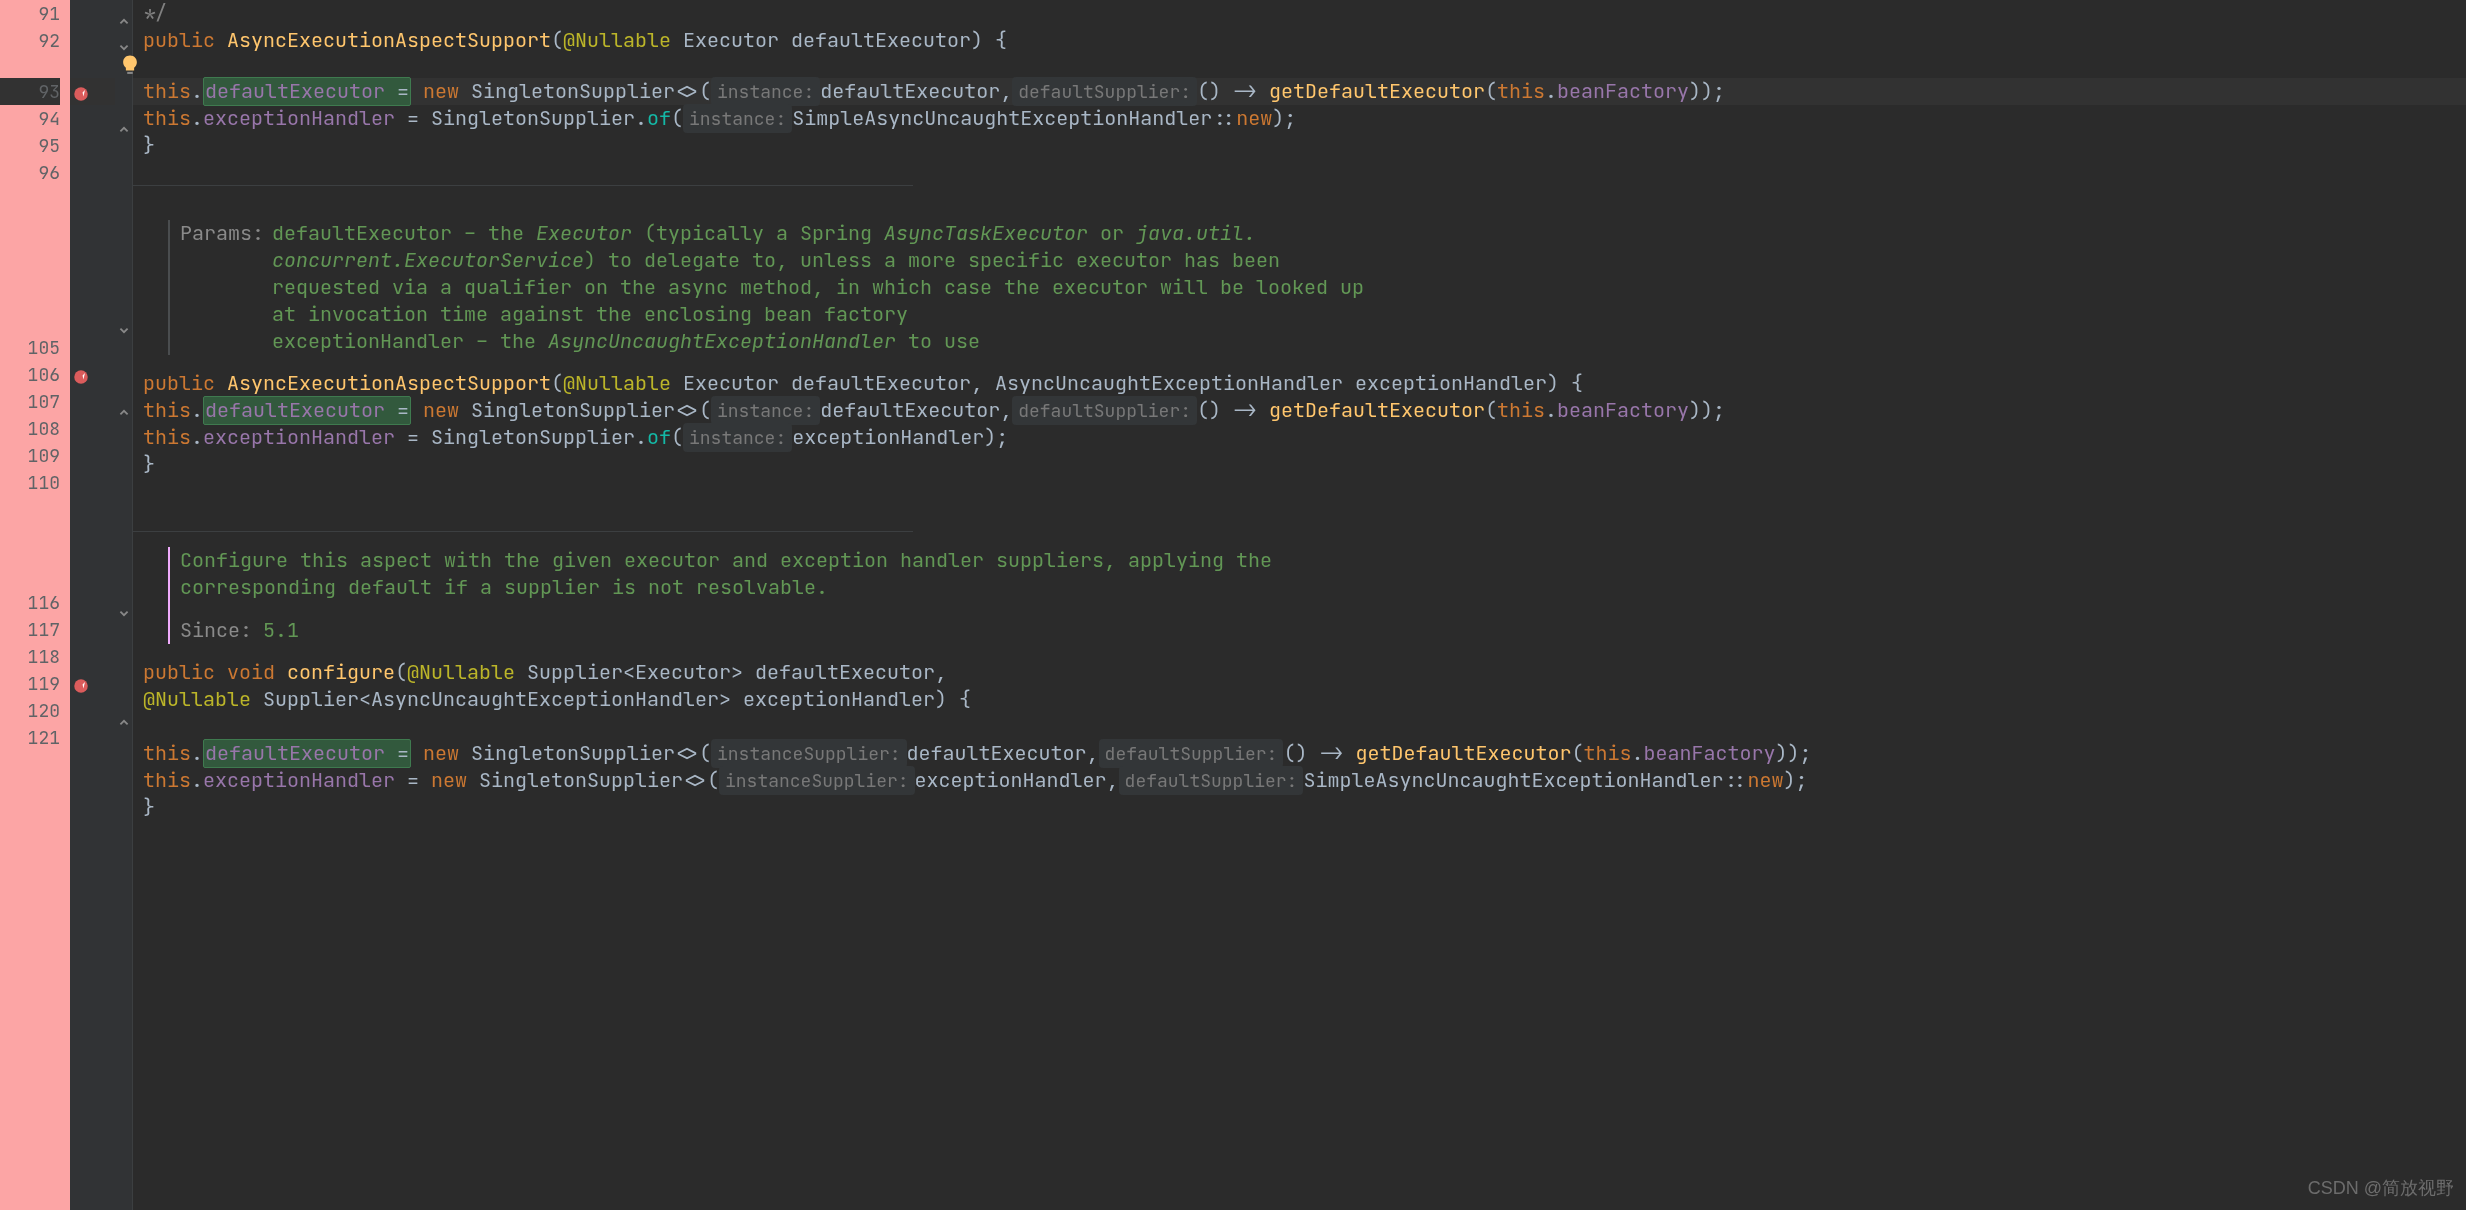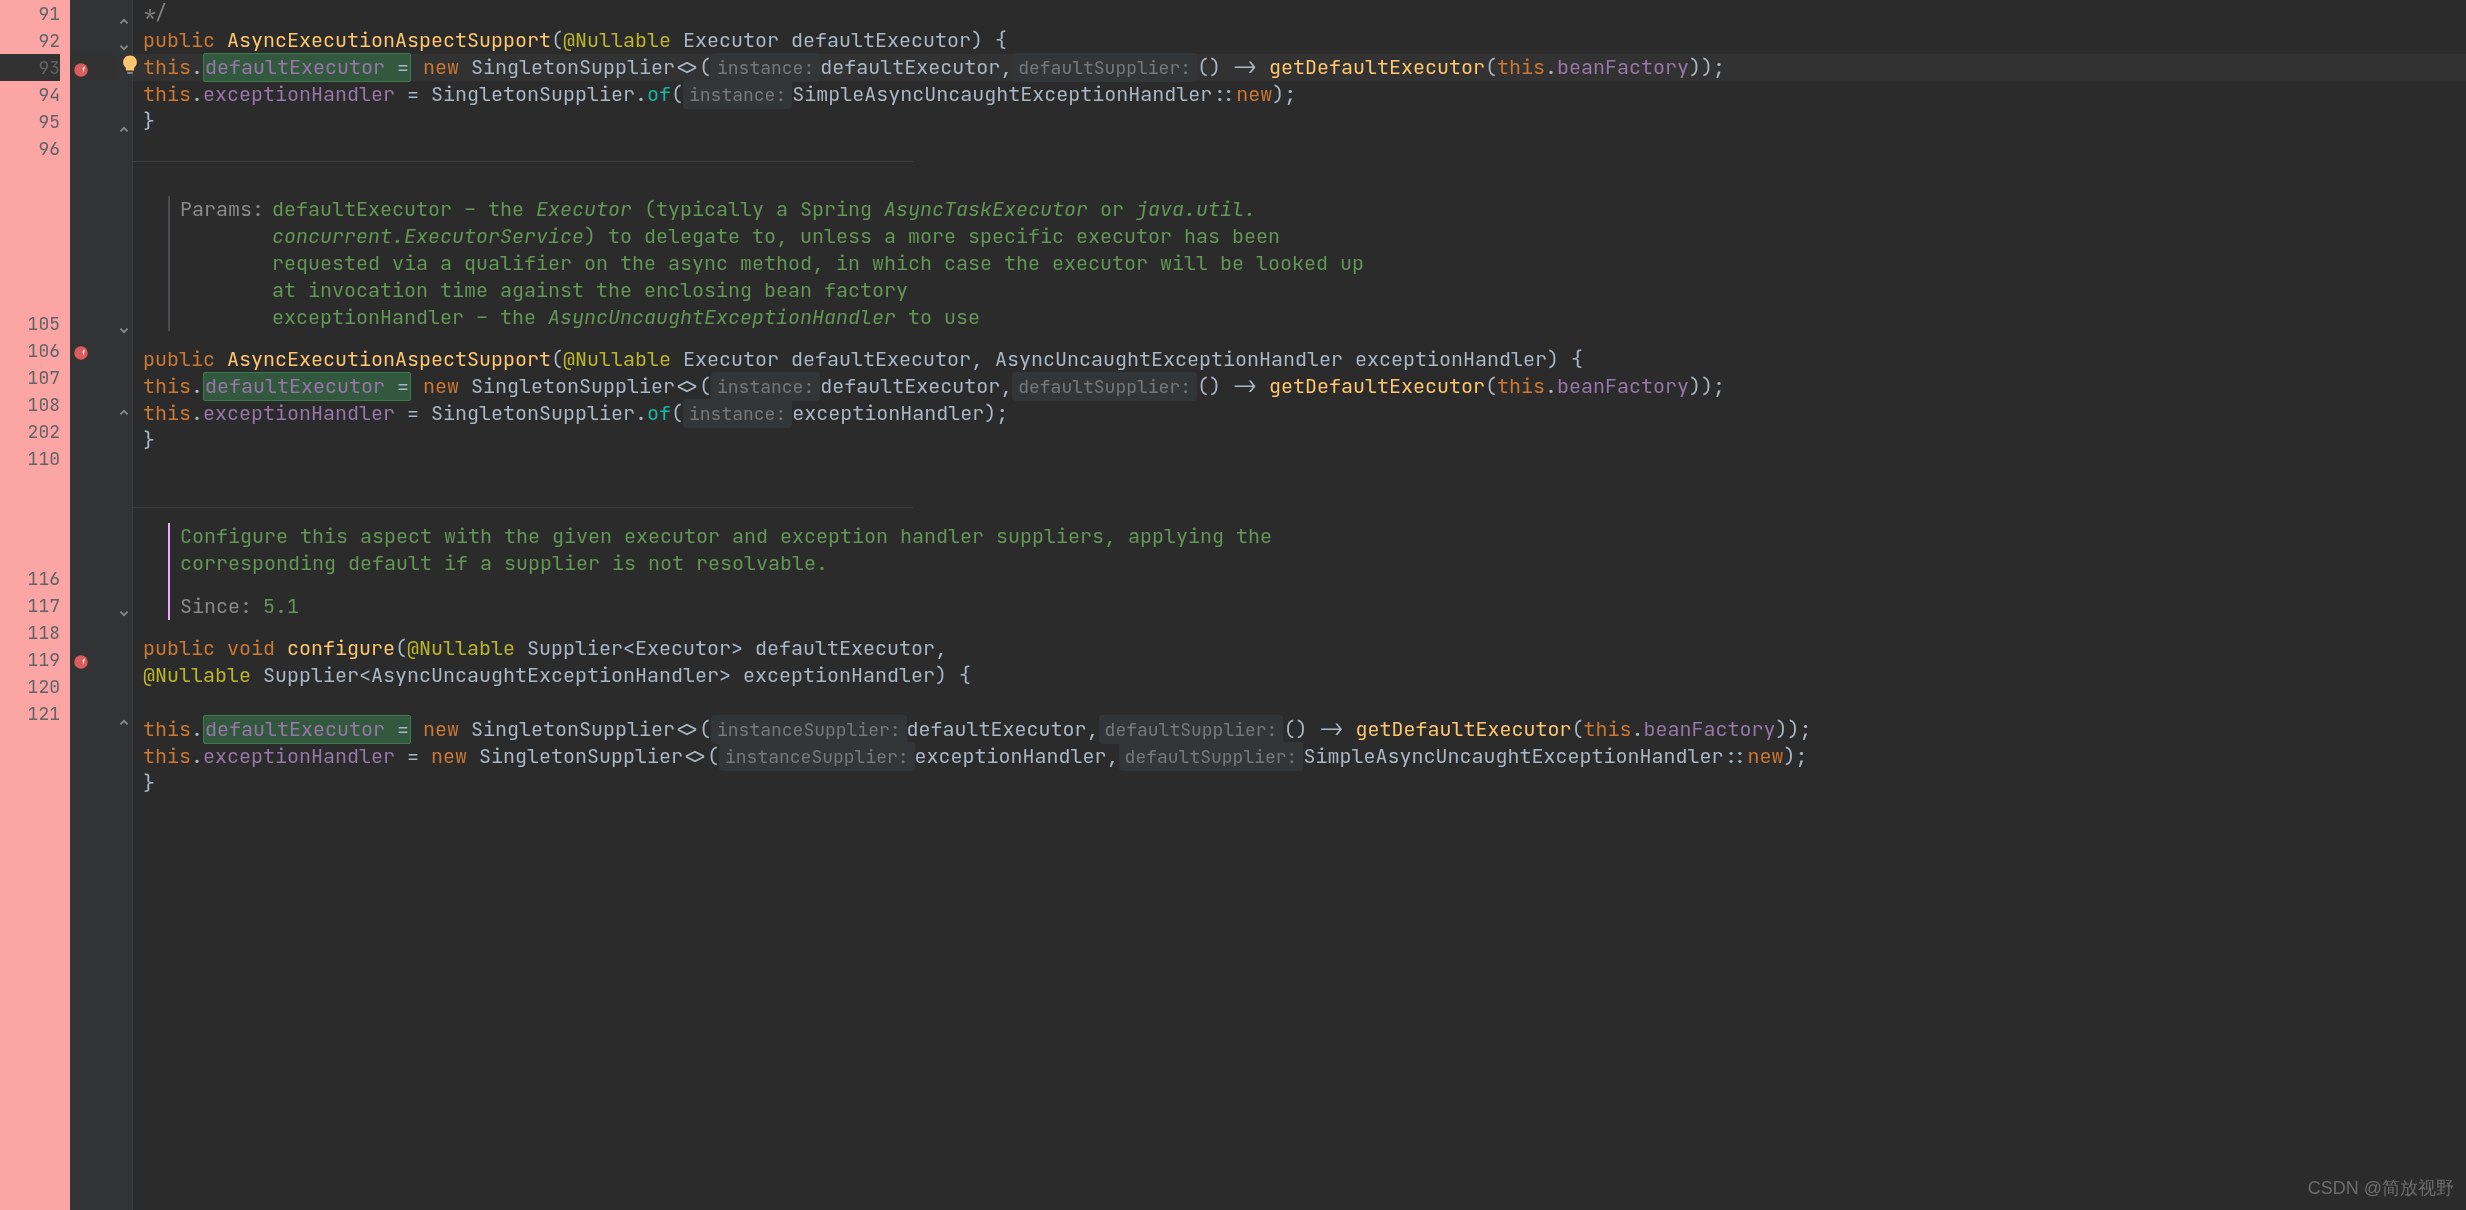--- a/index.html
+++ b/index.html
@@ -65,21 +65,21 @@
 .text { color: #a9b7c6; }
 .type { color: #a9b7c6; }
 .annotation { color: #bbb529; }
 .method { color: #ffc66d; }
 .field { color: #9876aa; }
 .static { color: #14b8a6; }
 .paren { color: #a9b7c6; }
 .op { color: #a9b7c6; }
 .hint { color: #787878; background: #333638; border-radius: 4px; padding: 1px 6px; font-size: 18px; }
 .highlight { background: #32593d; border: 1px solid #3f7a4f; border-radius: 2px; padding: 0 1px; }
-.current-line { background: #323232; }
+.current-line { background: #323232; margin-top: 24px; }
 
 .fold-icon {
   position: absolute;
   left: 3px;
   width: 12px;
   height: 12px;
   cursor: pointer;
 }
 .fold-icon svg { width: 12px; height: 12px; }
 
@@ -111,21 +111,21 @@
     <div class="ln">92</div>
     <div class="ln current-line">93</div>
     <div class="ln">94</div>
     <div class="ln">95</div>
     <div class="ln">96</div>
     <div style="height:148px"></div>
     <div class="ln">105</div>
     <div class="ln">106</div>
     <div class="ln">107</div>
     <div class="ln">108</div>
-    <div class="ln">202</div>
+    <div class="ln">109</div>
     <div class="ln">110</div>
     <div style="height:93px"></div>
     <div class="ln">116</div>
     <div class="ln">117</div>
     <div class="ln">118</div>
     <div class="ln">119</div>
     <div class="ln">120</div>
     <div class="ln">121</div>
   </div>
 

